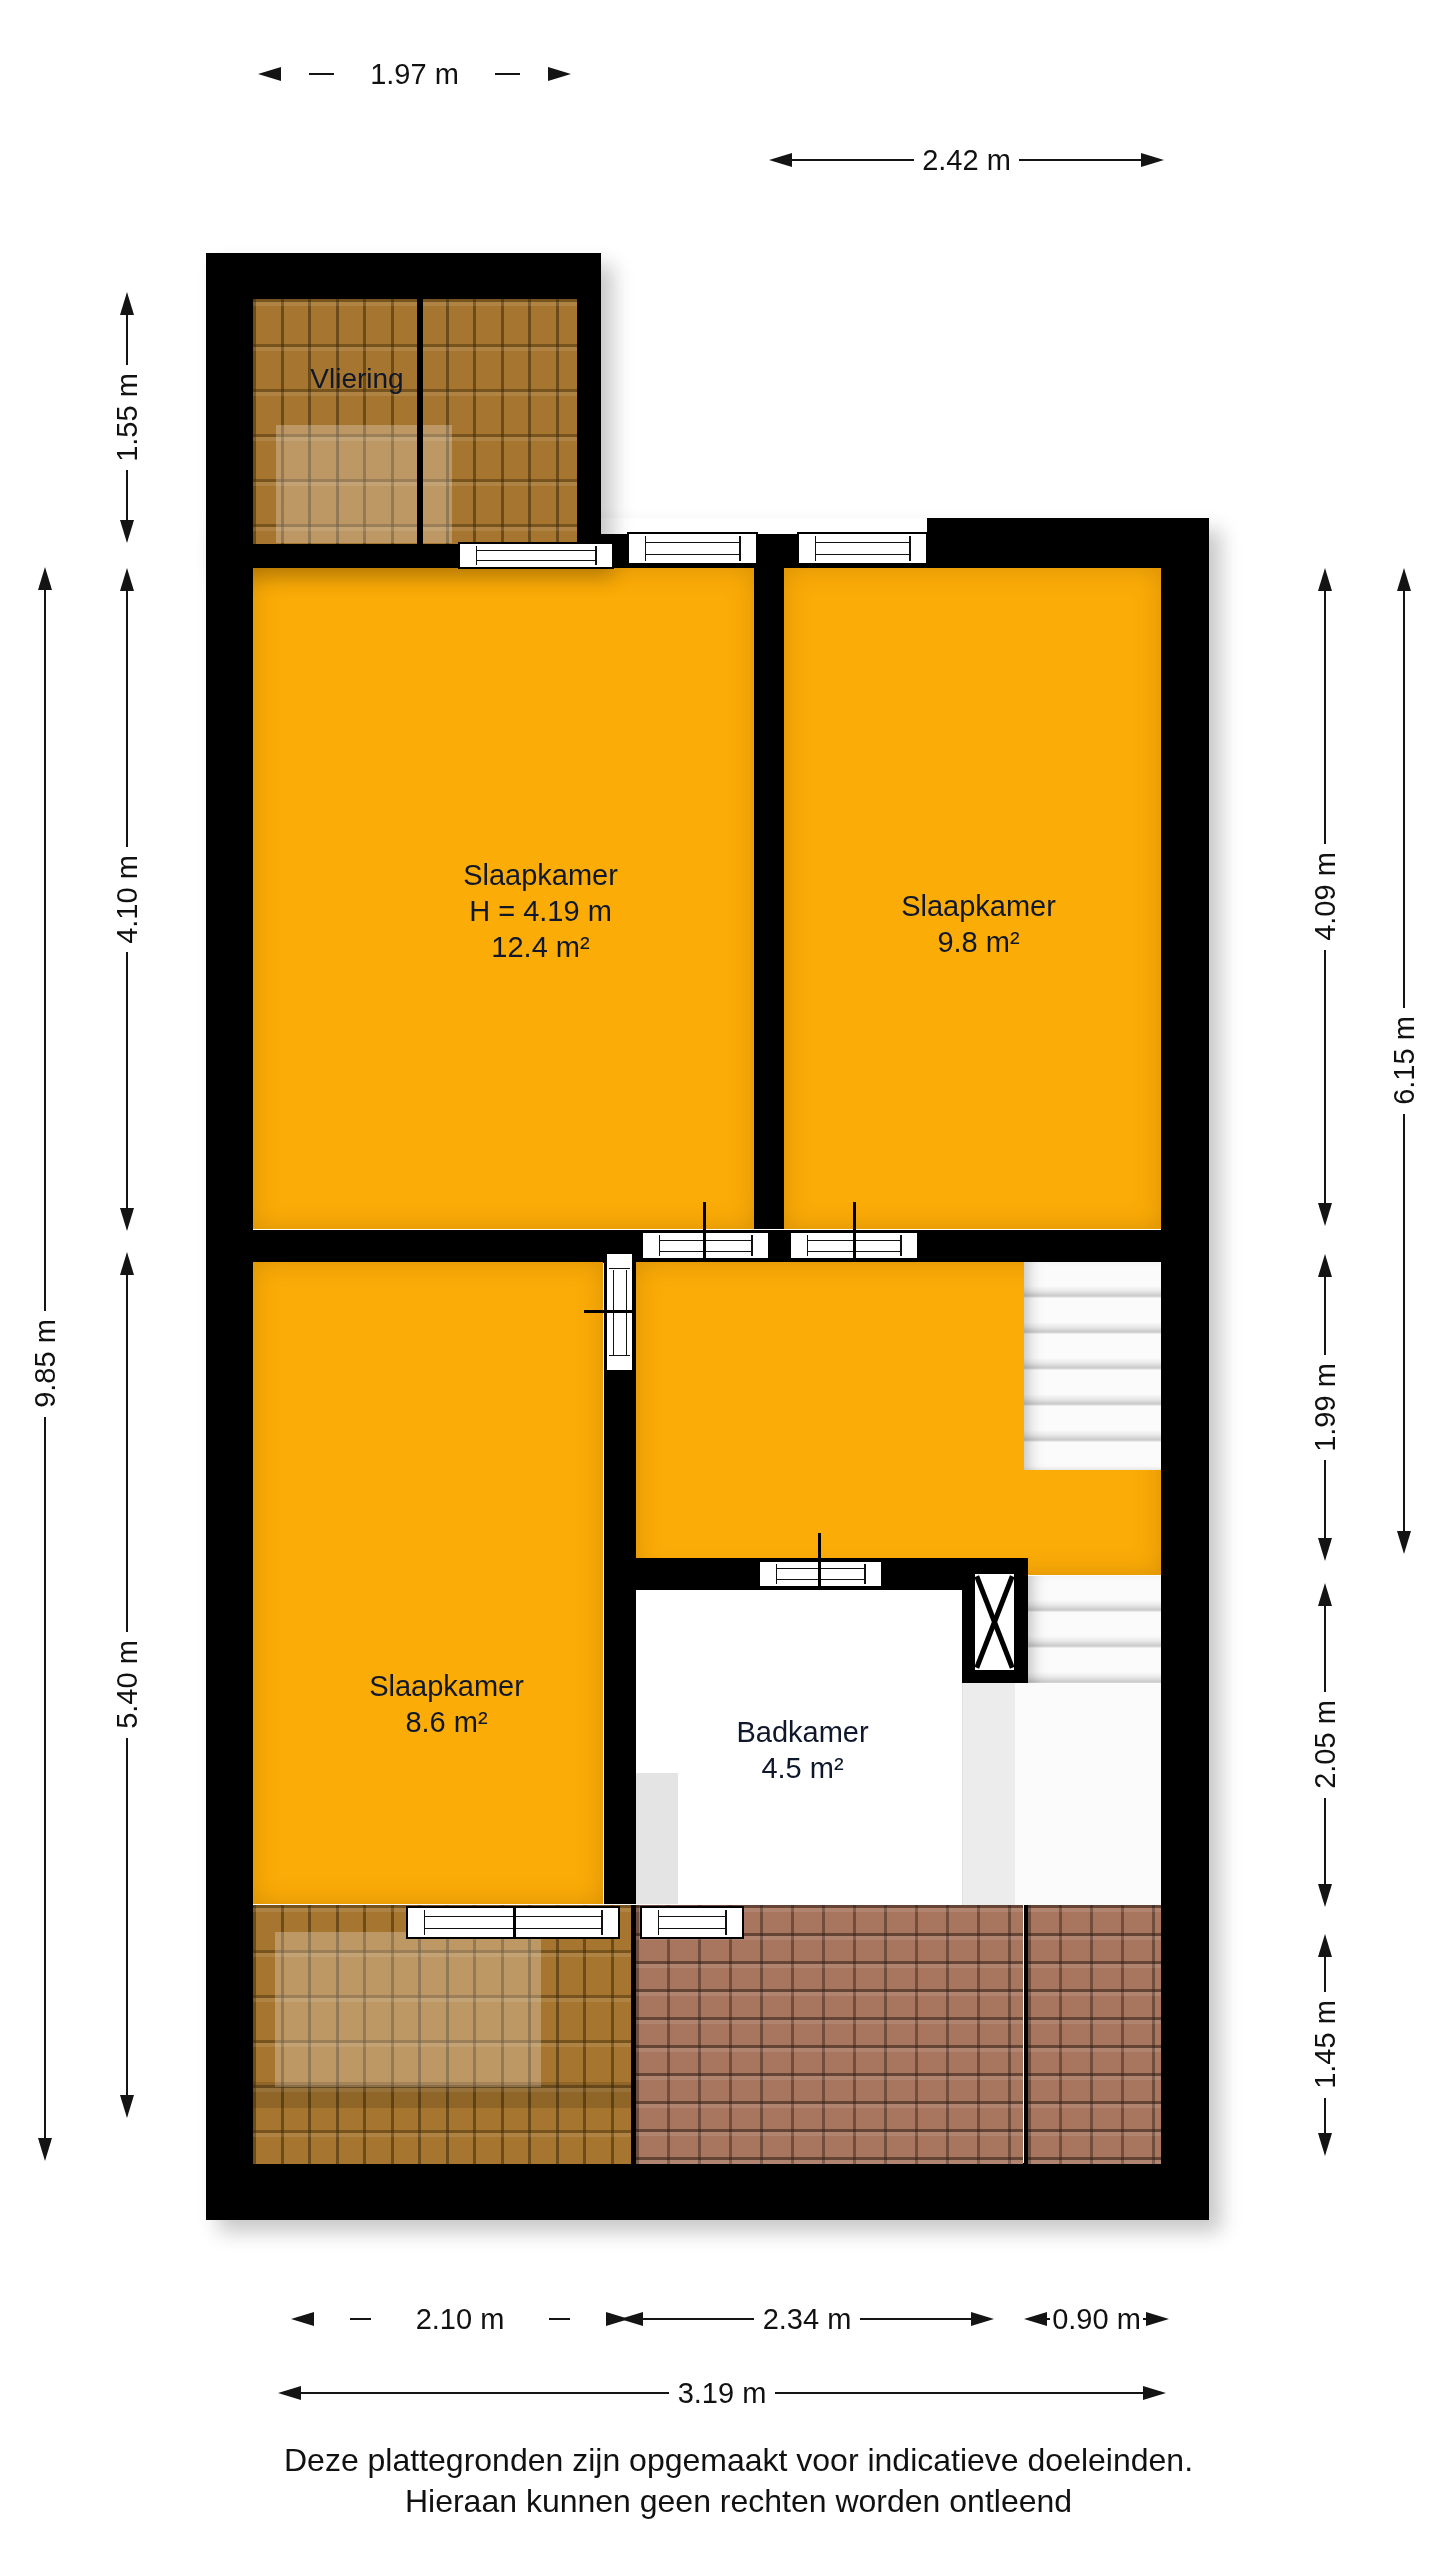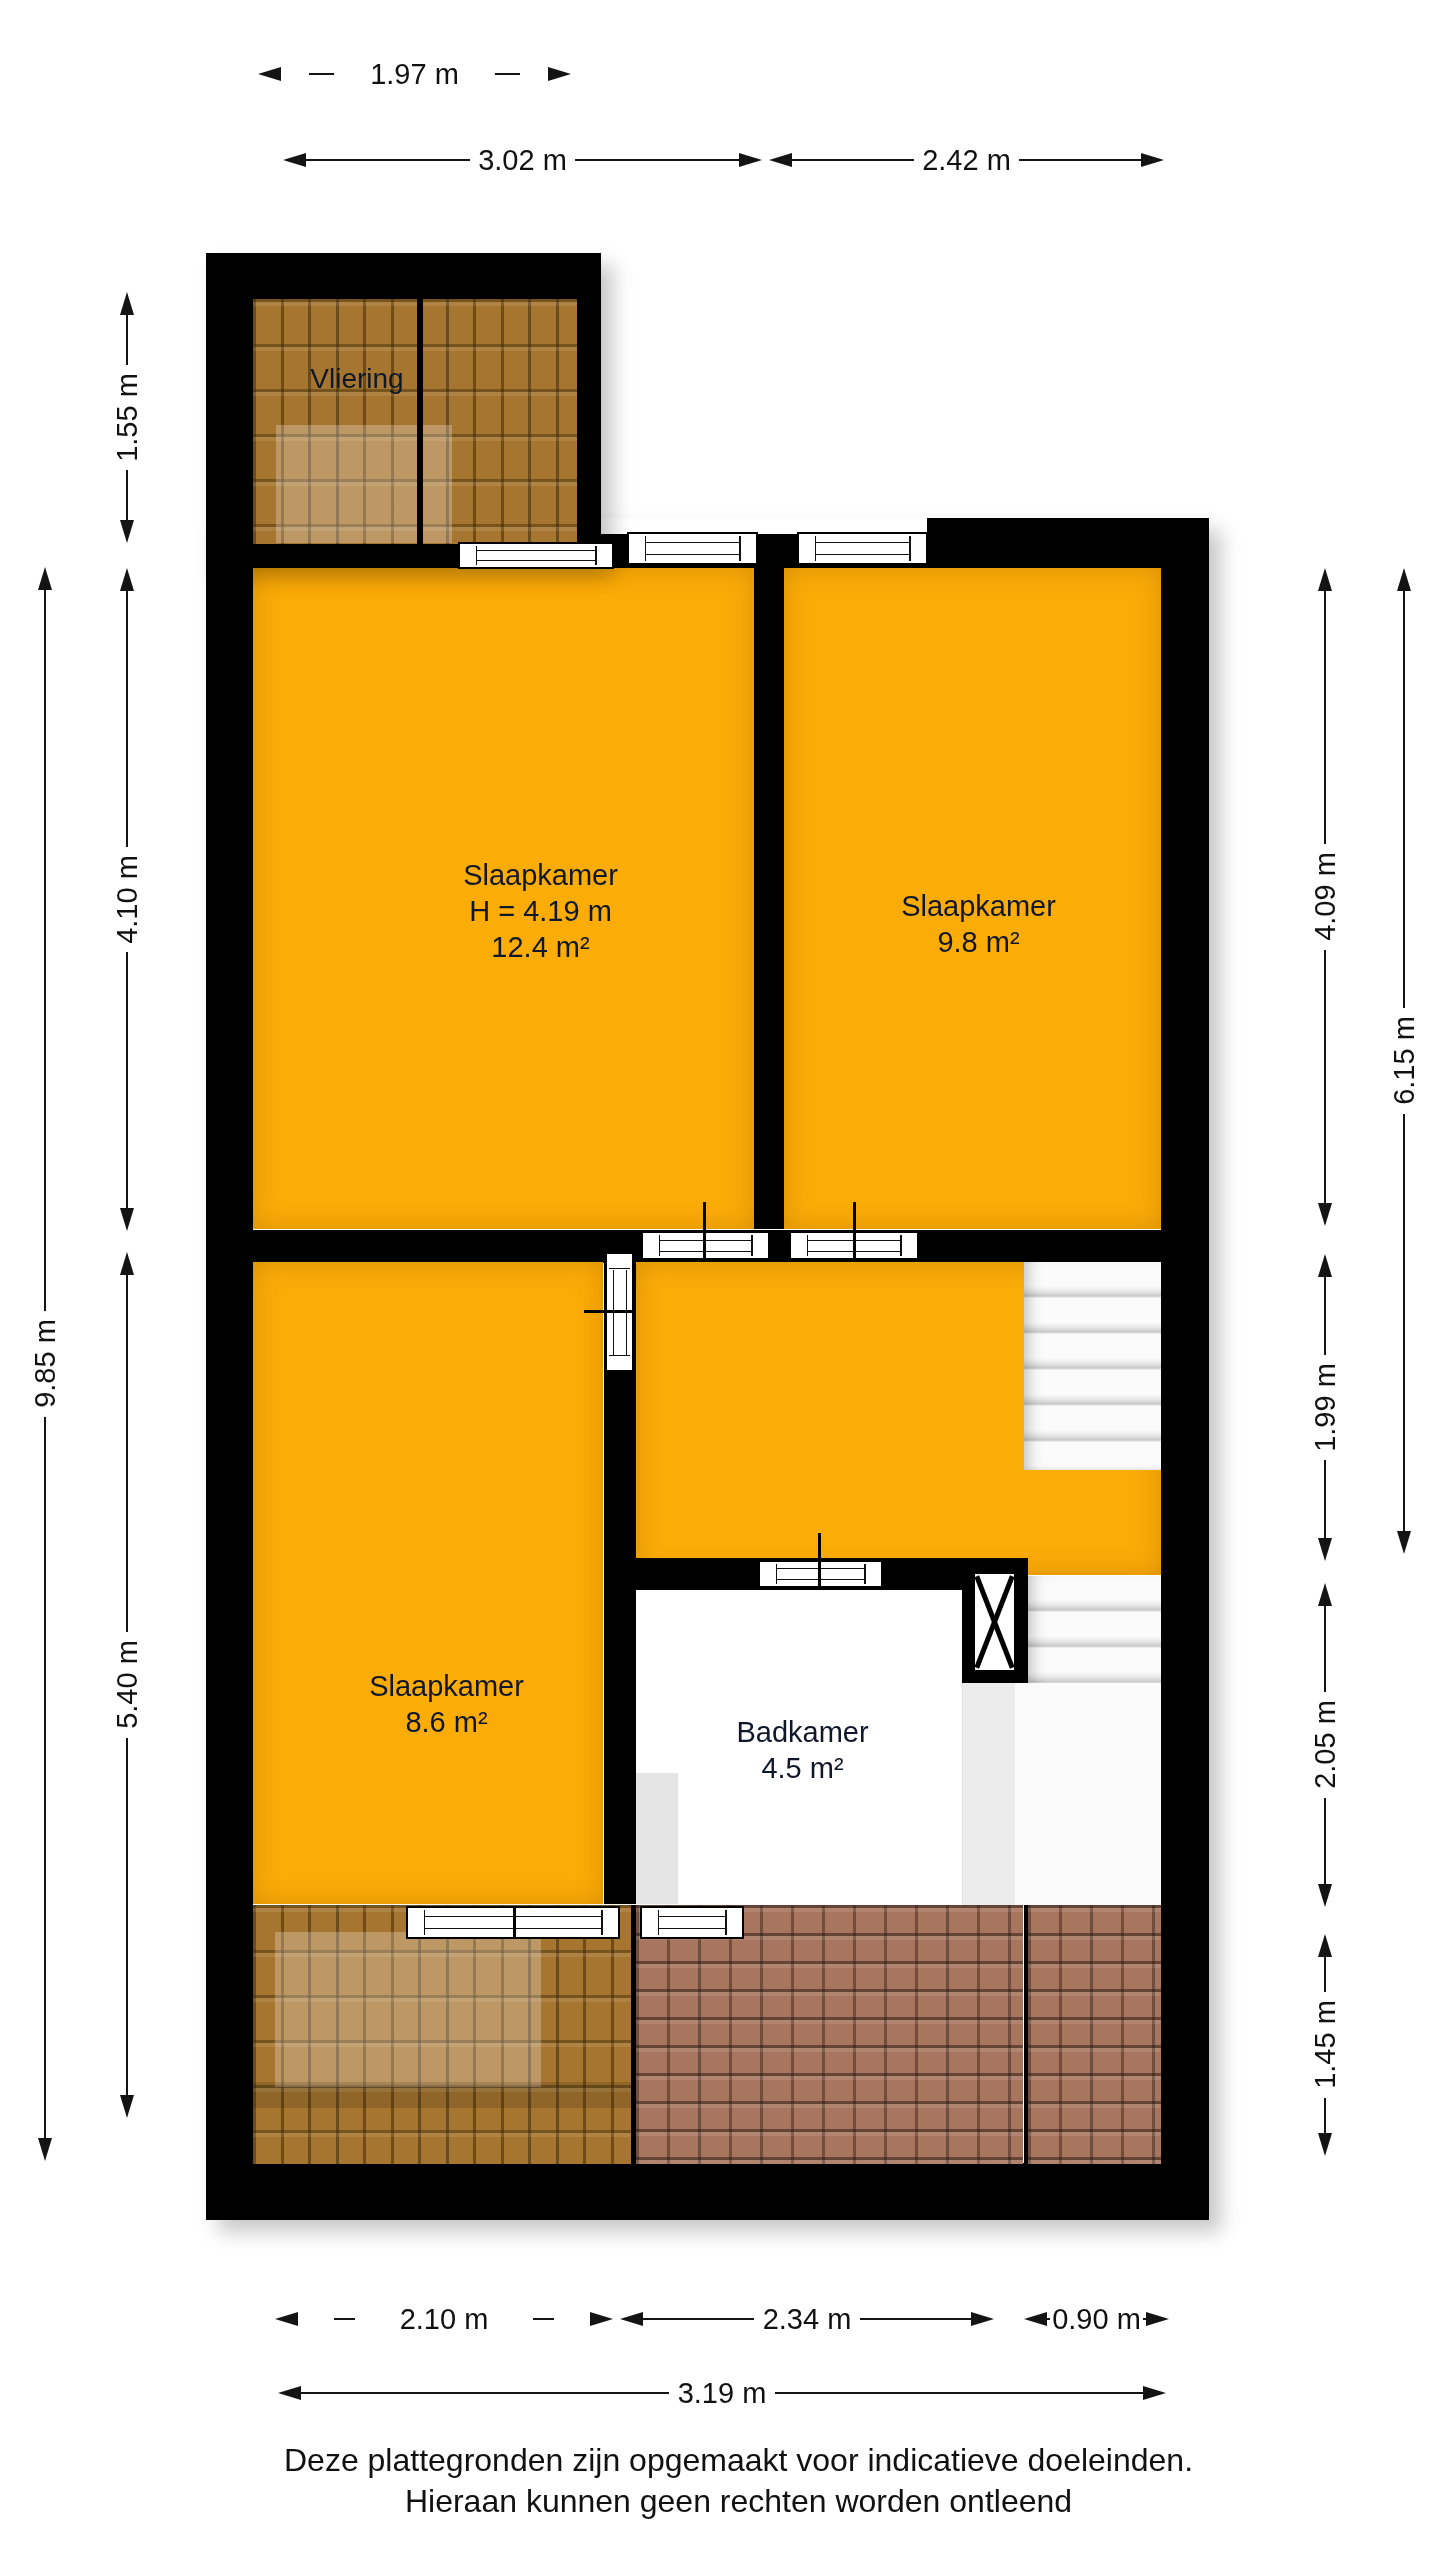--- a/index.html
+++ b/index.html
@@ -185,27 +185,20 @@
     <div>4.5 m²</div>
   </div>
 
   <div class="dim-h" style="left:258px;top:55px;width:313px;gap:28px;">
     <div class="ah-l"></div>
       <div class="ln"></div>
     <div class="lbl">1.97 m</div>
     <div class="ln"></div>
       <div class="ah-r"></div>
   </div>
-  <div class="dim-h" style="left:283px;top:141px;width:479px;">
-    <div class="ah-l"></div>
-      <div class="ln"></div>
-    <div class="lbl">3.02 m</div>
-    <div class="ln"></div>
-      <div class="ah-r"></div>
-  </div>
   <div class="dim-h" style="left:769px;top:141px;width:395px;">
     <div class="ah-l"></div>
       <div class="ln"></div>
     <div class="lbl">2.42 m</div>
     <div class="ln"></div>
       <div class="ah-r"></div>
   </div>
 
   <div class="dim-v" style="left:108px;top:292px;height:251px;">
     <div class="av-t"></div>
@@ -265,21 +258,21 @@
       <div class="av-b"></div>
   </div>
   <div class="dim-v" style="left:1385px;top:568px;height:986px;">
     <div class="av-t"></div>
       <div class="ln"></div>
     <div class="lbl">6.15 m</div>
     <div class="ln"></div>
       <div class="av-b"></div>
   </div>
 
-  <div class="dim-h" style="left:275px;top:2300px;width:338px;gap:36px;">
+  <div class="dim-h" style="left:291px;top:2300px;width:338px;gap:36px;">
     <div class="ah-l"></div>
       <div class="ln"></div>
     <div class="lbl">2.10 m</div>
     <div class="ln"></div>
       <div class="ah-r"></div>
   </div>
   <div class="dim-h" style="left:620px;top:2300px;width:374px;">
     <div class="ah-l"></div>
       <div class="ln"></div>
     <div class="lbl">2.34 m</div>

